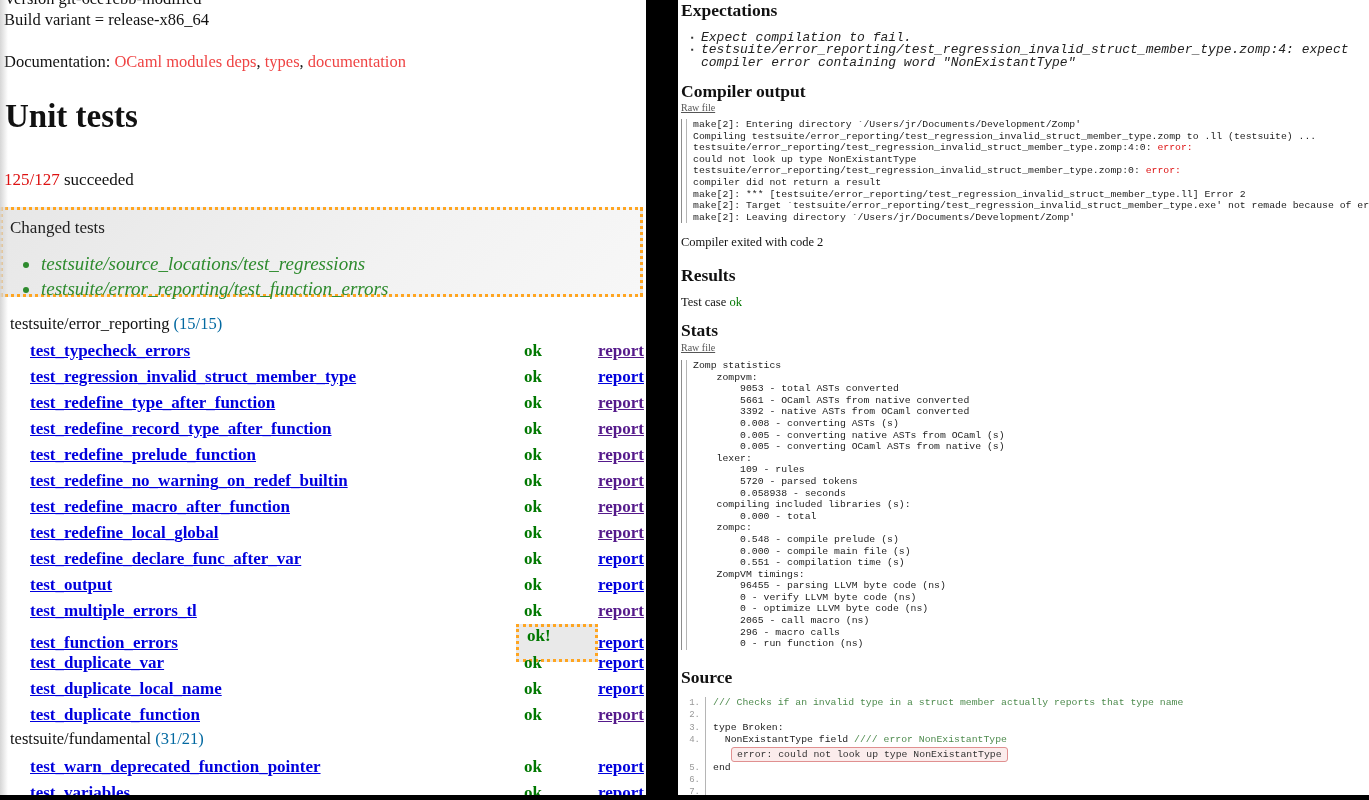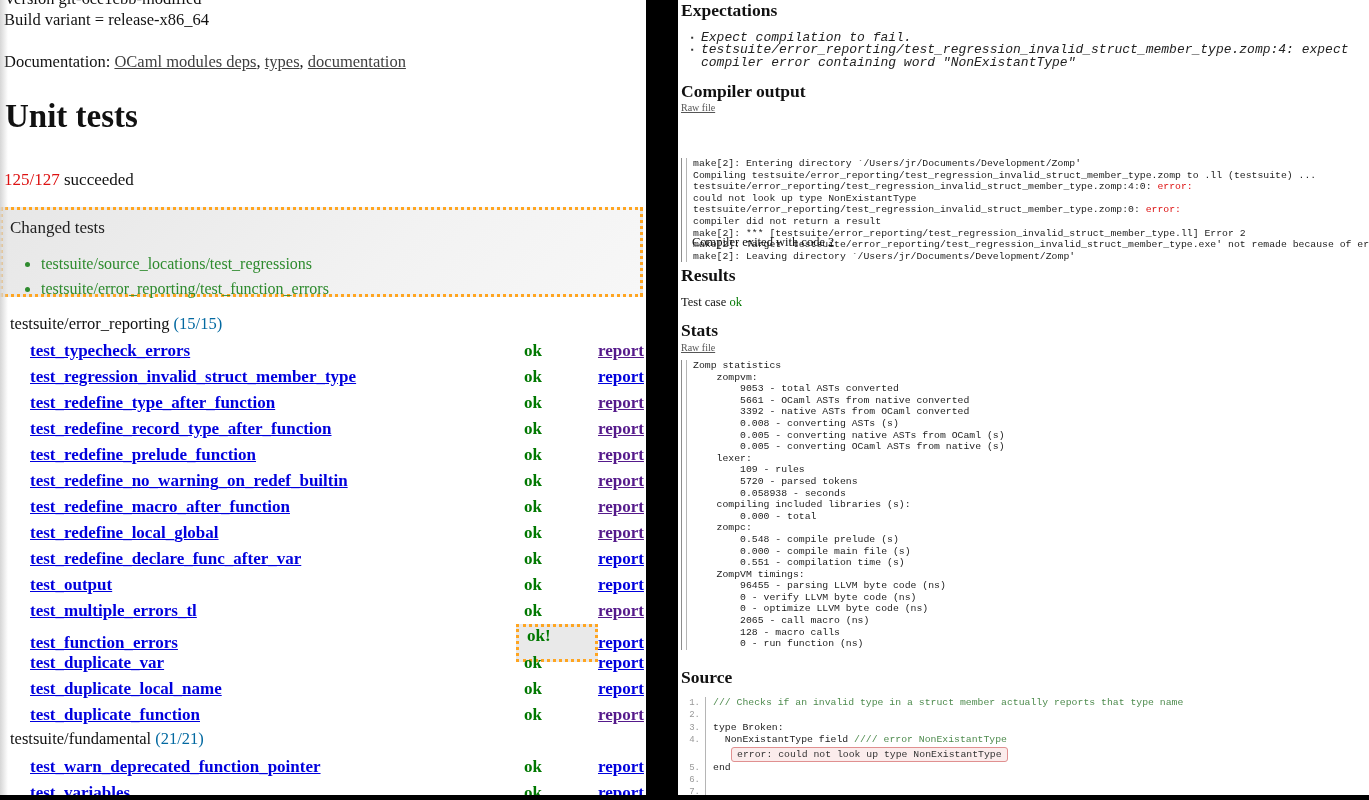--- a/index.html
+++ b/index.html
@@ -13,30 +13,30 @@
   #left-panel::before{content:"";position:absolute;left:0;top:0;bottom:0;width:8px;
     background:linear-gradient(to right,#d6d6d6,rgba(255,255,255,0));z-index:6;}
   #divider{position:absolute;left:646px;top:0;width:32px;height:800px;background:#000;}
   #right-panel{left:678px;width:691px;height:795px;}
 
   
   .abs{position:absolute;}
   #top-block{left:4px;top:-12px;font-size:16.5px;line-height:21px;color:#111;}
   #docs-line{left:4px;top:52px;font-size:16.5px;color:#111;}
   a{cursor:pointer;}
-  .doc-link{color:#404040;text-decoration:underline;}
+  .doc-link{color:#ef4444;}
   #page-title{left:5px;top:98px;font-size:33px;font-weight:bold;color:#111;margin:0;}
   #summary-line{left:4px;top:170px;font-size:17px;color:#111;}
   .red{color:#dd1111;}
   #changed-box{left:0;top:207px;width:637px;height:84px;
     border:3px dotted #ffa520;
     background:linear-gradient(135deg,#e7e7e7 0%,#f2f2f2 60%,#f7f7f7 100%);}
   #changed-title{margin:8px 0 0 7px;font-size:17px;color:#222;}
   #changed-list{margin:13px 0 0 0;padding-left:38px;list-style:disc;}
-  #changed-list li{font-size:16px;line-height:25px;color:#2e8b2e;}
+  #changed-list li{font-size:19px;line-height:25px;color:#2e8b2e;font-style:italic;}
   .section-header{left:10px;font-size:16.5px;color:#111;}
   .count-gray{color:#0369a1;}
   #section-header-0{top:314px;}
   #section-header-1{top:729px;}
   .rows{left:0;width:646px;}
   #rows-0{top:338px;}
   #rows-1{top:754px;}
   .test-row{display:grid;grid-template-columns:30px 1fr 82px 48px;align-items:center;height:26px;}
   .test-link{font-size:17px;font-weight:bold;color:#0000dd;text-decoration:underline;white-space:nowrap;}
   .status{font-size:17px;font-weight:bold;color:#007800;padding-left:8px;box-sizing:border-box;}
@@ -53,24 +53,24 @@
   #h-stats{top:320px;}
   #h-source{top:667px;}
   .rawfile{left:3px;font-size:10px;color:#555;text-decoration:underline;}
   #raw-compiler{top:102px;}
   #raw-stats{top:342px;}
   #exp-list{left:3px;top:32px;margin:0;padding-left:20px;list-style:none;width:660px;}
   #exp-list li{font-size:13px;line-height:12.3px;color:#222;position:relative;font-style:italic;}
   #exp-list li::before{content:"\25AA";position:absolute;left:-11px;top:0;font-size:8px;color:#333;}
   .codeblock{left:3px;border-left:1px solid #8d8d8d;padding-left:4px;}
   .codeblock .inner{border-left:1px solid #b5b5b5;padding-left:6px;}
-  #compiler-block{top:119px;width:684px;margin-top:39px;}
+  #compiler-block{top:119px;width:684px;}
   .cline{font-size:9.8px;line-height:11.6px;color:#222;white-space:pre;}
   .cline .err{color:#dd1111;}
-  #exit-line{left:14px;top:235px;font-size:12.5px;color:#111;}
+  #exit-line{left:3px;top:235px;font-size:12.5px;color:#111;}
   #results-line{left:3px;top:295px;font-size:12.5px;color:#111;}
   .green{color:#007800;}
   #stats-block{top:360px;width:600px;}
   #source-block{left:4px;top:697px;width:680px;}
   .src-line{display:flex;}
   .src-no{width:18px;text-align:right;padding-right:5px;font-size:9px;line-height:12.4px;color:#999;}
   .src-code{border-left:1px solid #b5b5b5;padding-left:7px;flex:1;
     font-size:9.8px;line-height:12.4px;color:#222;white-space:pre;min-height:12.4px;}
   .src-code .comment{color:#4e8b4e;}
   .src-ann-line .src-code{line-height:13px;min-height:13px;}
@@ -195,21 +195,21 @@
       </div>
       <div class="test-row">
         <span></span>
         <div><a class="test-link">test_duplicate_function</a></div>
         <span class="status">ok</span>
         <a class="report-link visited">report</a>
       </div>
     </div>
 
   <div id="section-header-1" class="abs section-header">
-    <span>testsuite/fundamental </span><span class="count-gray">(21/21)</span>
+    <span>testsuite/fundamental </span><span class="count-gray">(31/21)</span>
   </div>
   <div id="rows-1" class="abs rows">
       <div class="test-row">
         <span></span>
         <div><a class="test-link">test_warn_deprecated_function_pointer</a></div>
         <span class="status">ok</span>
         <a class="report-link">report</a>
       </div>
       <div class="test-row">
         <span></span>
@@ -273,21 +273,21 @@
         <div class="cline">        0.000 - total</div>
         <div class="cline">    zompc:</div>
         <div class="cline">        0.548 - compile prelude (s)</div>
         <div class="cline">        0.000 - compile main file (s)</div>
         <div class="cline">        0.551 - compilation time (s)</div>
         <div class="cline">    ZompVM timings:</div>
         <div class="cline">        96455 - parsing LLVM byte code (ns)</div>
         <div class="cline">        0 - verify LLVM byte code (ns)</div>
         <div class="cline">        0 - optimize LLVM byte code (ns)</div>
         <div class="cline">        2065 - call macro (ns)</div>
-        <div class="cline">        128 - macro calls</div>
+        <div class="cline">        296 - macro calls</div>
         <div class="cline">        0 - run function (ns)</div>
       </div>
   </div>
 
   <h2 id="h-source" class="abs h2">Source</h2>
   <div id="source-block" class="abs mono">
       <div class="src-line">
         <span class="src-no">1.</span>
         <span class="src-code"><span class="comment">/// Checks if an invalid type in a struct member actually reports that type name</span></span>
       </div>

